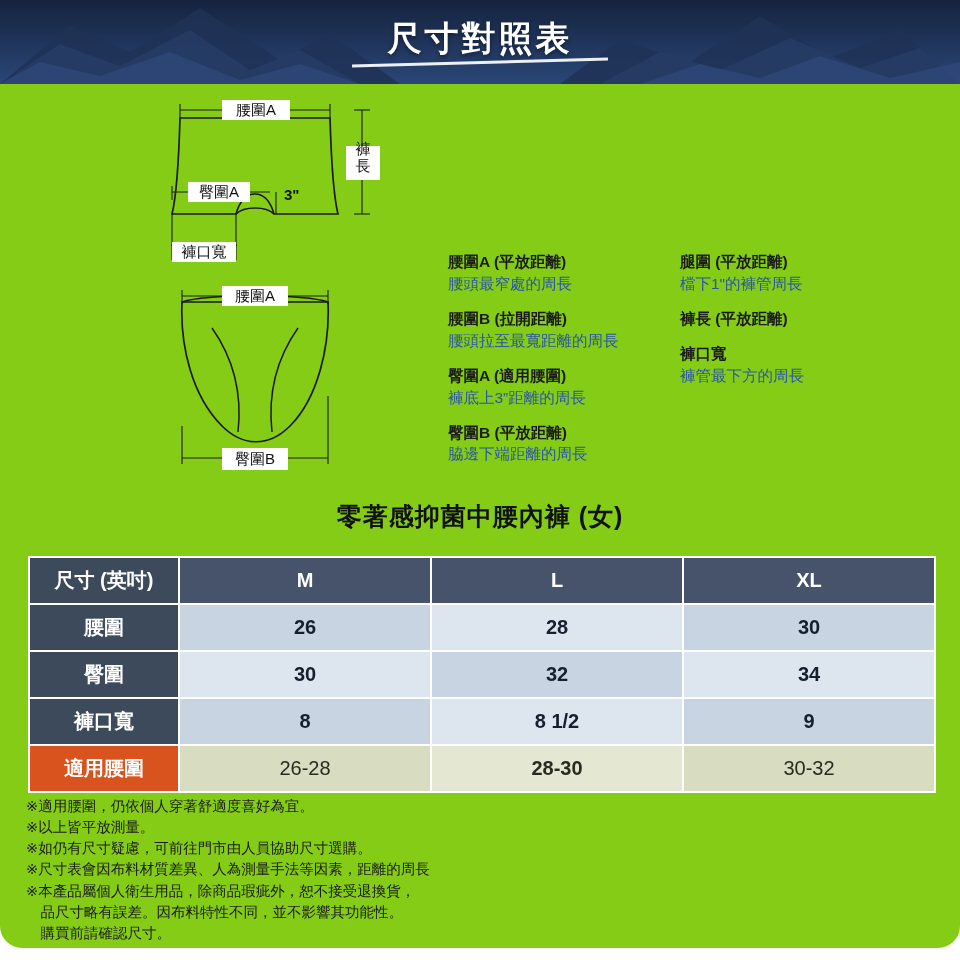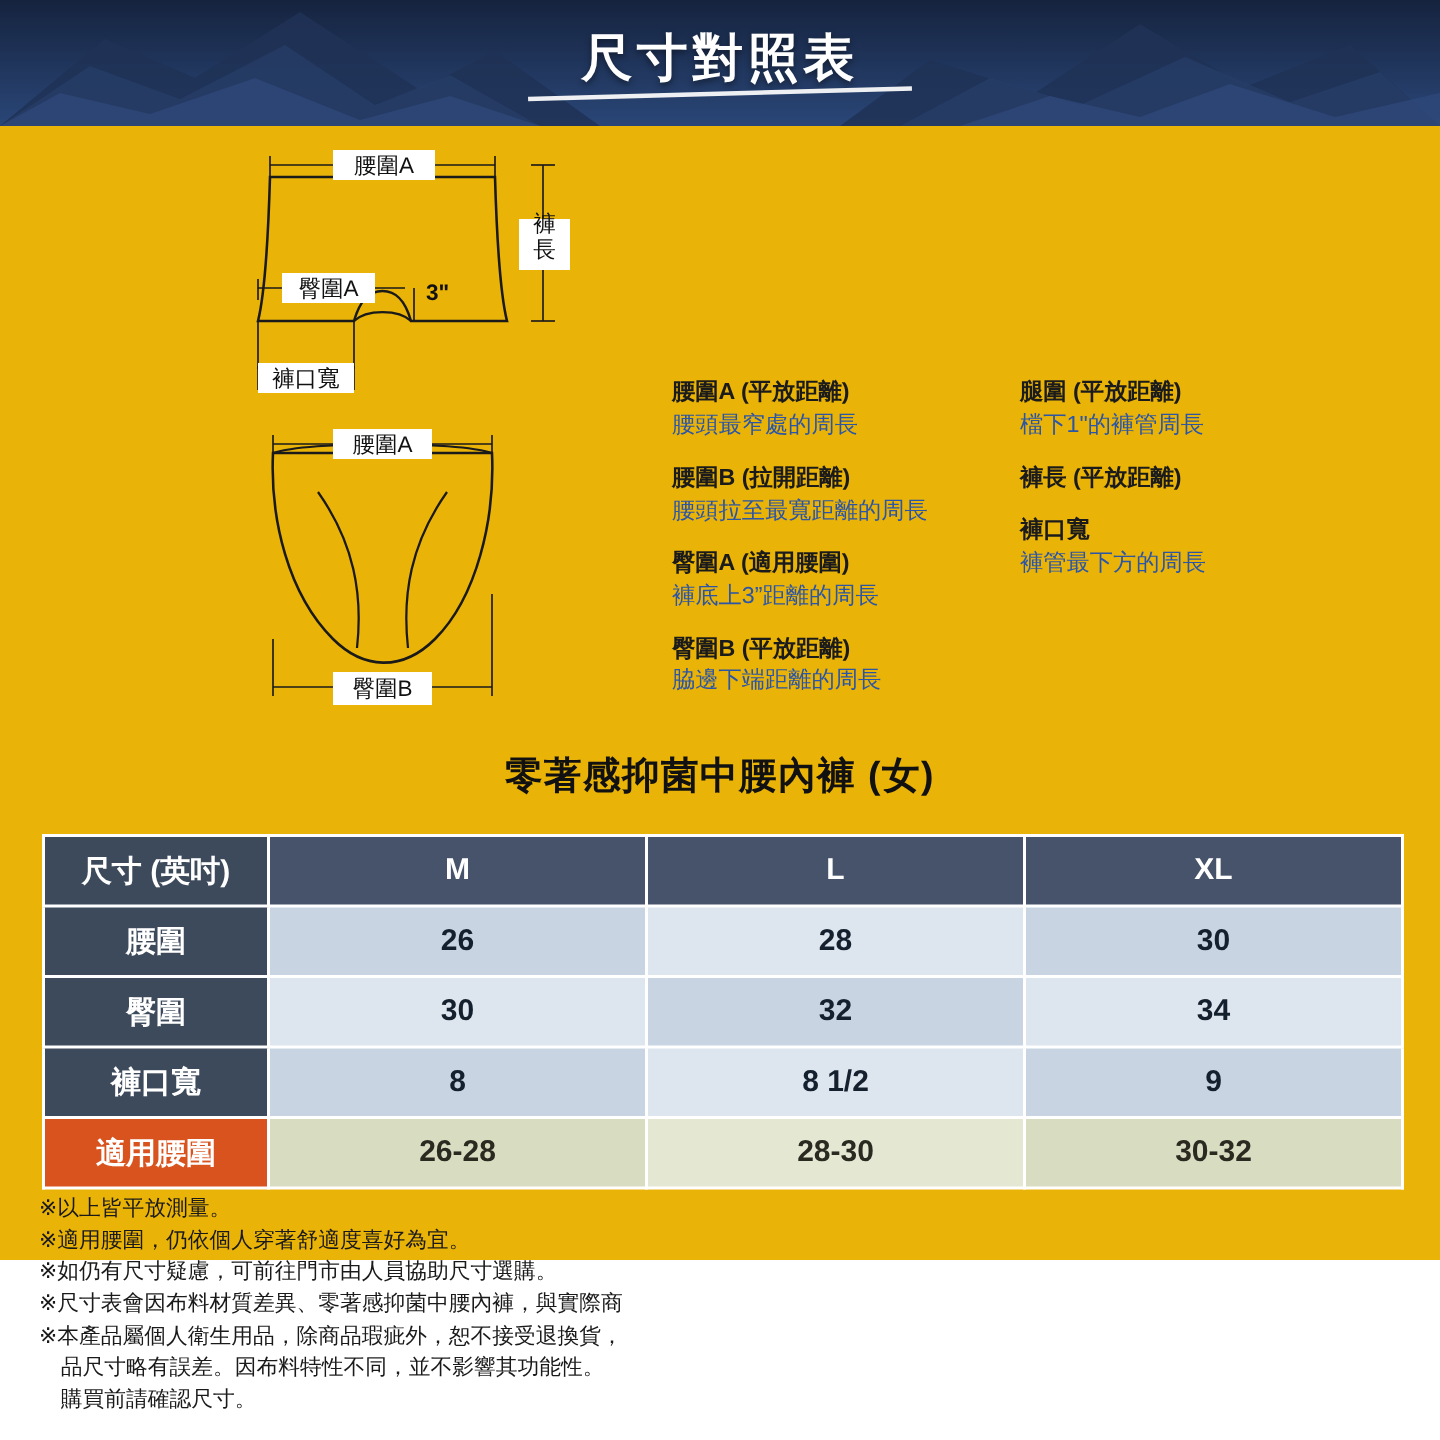--- a/index.html
+++ b/index.html
@@ -5,22 +5,23 @@
   * { box-sizing: border-box; }
   html, body {
     margin: 0; padding: 0;
     width: 960px; height: 960px;
     background: #ffffff;
     font-family: "Liberation Sans", "DejaVu Sans", sans-serif;
     overflow: hidden;
   }
   #page {
     position: relative;
-    width: 960px; height: 840px;
-    background: #eab308;
+    width: 960px; height: 948px;
+    background: #84cc16;
+    border-radius: 22px;
   }
 
   
   .banner {
     position: relative;
     width: 960px; height: 84px;
     background: linear-gradient(180deg,#13203a 0%, #1c2e50 45%, #233b66 75%, #2c4a7e 100%);
     overflow: hidden;
   }
   .banner .mountain {
@@ -118,21 +119,21 @@
     background: #3d4a5c;
     color: #ffffff;
     font-weight: bold;
     font-size: 20px;
   }
   .row-label.accent {
     background: #d9531e;
   }
   .cell-a { background: #c8d4e2; color: #14202e; font-weight: bold; }
   .cell-b { background: #dde5ee; color: #14202e; font-weight: bold; }
-  .cell-fit-a { background: #d8dcc0; color: #2a2a20; font-weight: bold; }
+  .cell-fit-a { background: #d8dcc0; color: #2a2a20; font-weight: normal; }
   .cell-fit-b { background: #e4e8d2; color: #2a2a20; font-weight: bold; }
 
   
   .notes {
     position: absolute;
     left: 26px; top: 796px;
     width: 900px;
     font-size: 14.5px;
     line-height: 1.46;
     color: #1a1a1a;
@@ -315,22 +316,22 @@
           <td class="row-label accent">適用腰圍</td>
           <td class="cell-fit-a">26-28</td>
           <td class="cell-fit-b">28-30</td>
           <td class="cell-fit-a">30-32</td>
         </tr>
       </tbody>
     </table>
   </div>
 
   <div class="notes">
+    <div>※適用腰圍，仍依個人穿著舒適度喜好為宜。</div>
     <div>※以上皆平放測量。</div>
-    <div>※適用腰圍，仍依個人穿著舒適度喜好為宜。</div>
     <div>※如仍有尺寸疑慮，可前往門市由人員協助尺寸選購。</div>
-    <div>※尺寸表會因布料材質差異、零著感抑菌中腰內褲，與實際商</div>
+    <div>※尺寸表會因布料材質差異、人為測量手法等因素，距離的周長</div>
     <div>※本產品屬個人衛生用品，除商品瑕疵外，恕不接受退換貨，</div>
     <div>　品尺寸略有誤差。因布料特性不同，並不影響其功能性。</div>
     <div>　購買前請確認尺寸。</div>
   </div>
 
 </div>
 
 </body></html>

